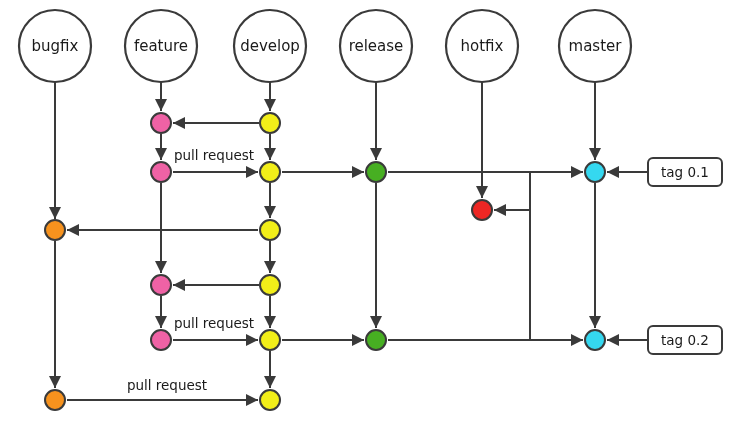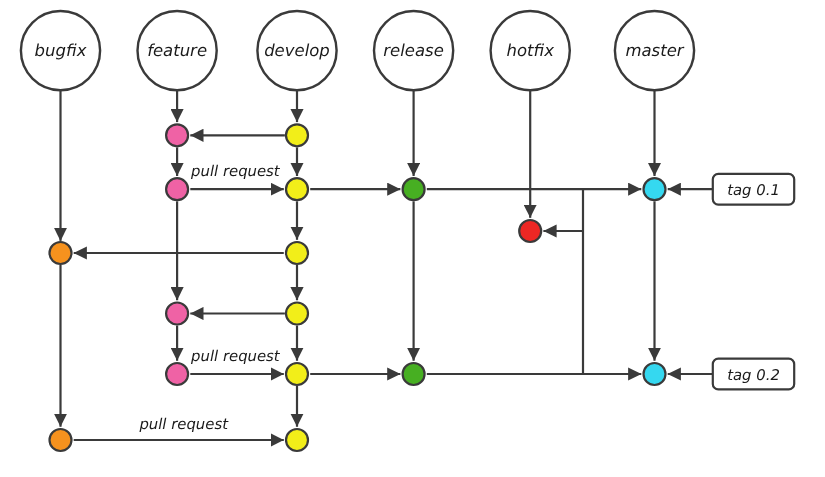--- a/index.html
+++ b/index.html
@@ -6,21 +6,20 @@
     margin: 0;
     padding: 0;
     background: #ffffff;
   }
   .diagram-wrap {
     width: 750px;
     height: 434px;
     background: #ffffff;
     position: relative;
     font-family: "DejaVu Sans", sans-serif;
-    font-style: italic;
   }
   svg { display: block; }
   .branch-circle {
     fill: #ffffff;
     stroke: #3a3a3a;
     stroke-width: 2.2;
   }
   .branch-label {
     font-family: "DejaVu Sans", sans-serif;
     font-size: 15px;

